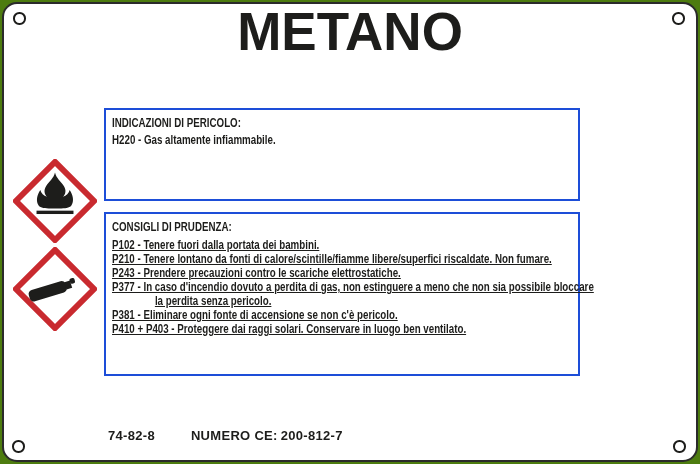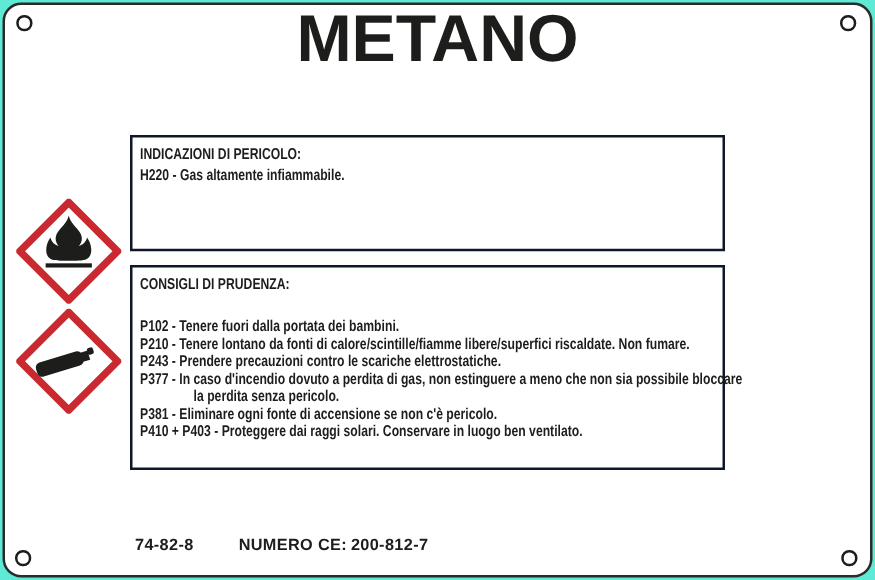--- a/index.html
+++ b/index.html
@@ -1,17 +1,17 @@
 <!DOCTYPE html>
 <html><head>
 <meta charset="utf-8">
 <style>
   html,body{margin:0;padding:0;background:#ffffff;}
   #stage{
-    position:relative;width:700px;height:464px;background:#5eead4;overflow:hidden;
+    position:relative;width:700px;height:464px;background:#4d7c0f;overflow:hidden;
     font-family:"Liberation Sans", sans-serif;color:#1d1d1b;
   }
   .plate{
     position:absolute;left:2px;top:2px;right:2px;bottom:2px;
     border:2.5px solid #2b2b2b;border-radius:15px;background:#ffffff;
   }
   .hole{
     position:absolute;width:8.5px;height:8.5px;border:2px solid #1d1d1b;
     border-radius:50%;background:#ffffff;
   }
@@ -19,30 +19,30 @@
   .hole.tr{left:672px;top:12px;}
   .hole.bl{left:12px;top:440px;}
   .hole.br{left:673px;top:440px;}
   .title{
     position:absolute;left:0;top:3px;width:100%;text-align:center;
     font-size:53px;font-weight:bold;letter-spacing:0px;line-height:1.1;
     white-space:nowrap;
   }
   .info-box{
     position:absolute;left:104px;width:476px;box-sizing:border-box;
-    border:2px solid #0f172a;background:#ffffff;padding:6px 6px;
+    border:2px solid #1d4ed8;background:#ffffff;padding:6px 6px;
   }
   .box-hazard{top:108px;height:93px;}
   .box-precaution{top:212px;height:164px;}
   .cond{
     transform:scaleX(0.78);transform-origin:left top;white-space:nowrap;
     font-weight:bold;font-size:12.5px;line-height:14px;
   }
   .h-line{margin-top:3px;}
-  .p-lines{margin-top:20px;}
+  .p-lines{margin-top:4px;text-decoration:underline;}
   .p-line.cont{padding-left:55px;}
   .picto{position:absolute;left:13px;width:84px;height:84px;}
   .picto.flame{top:159px;}
   .picto.cyl{top:247px;}
   .footer{
     position:absolute;left:105px;top:429px;display:flex;align-items:baseline;
     font-size:13px;font-weight:bold;letter-spacing:0.3px;line-height:14px;
     white-space:nowrap;
   }
   .footer .val{margin-left:3px;}

